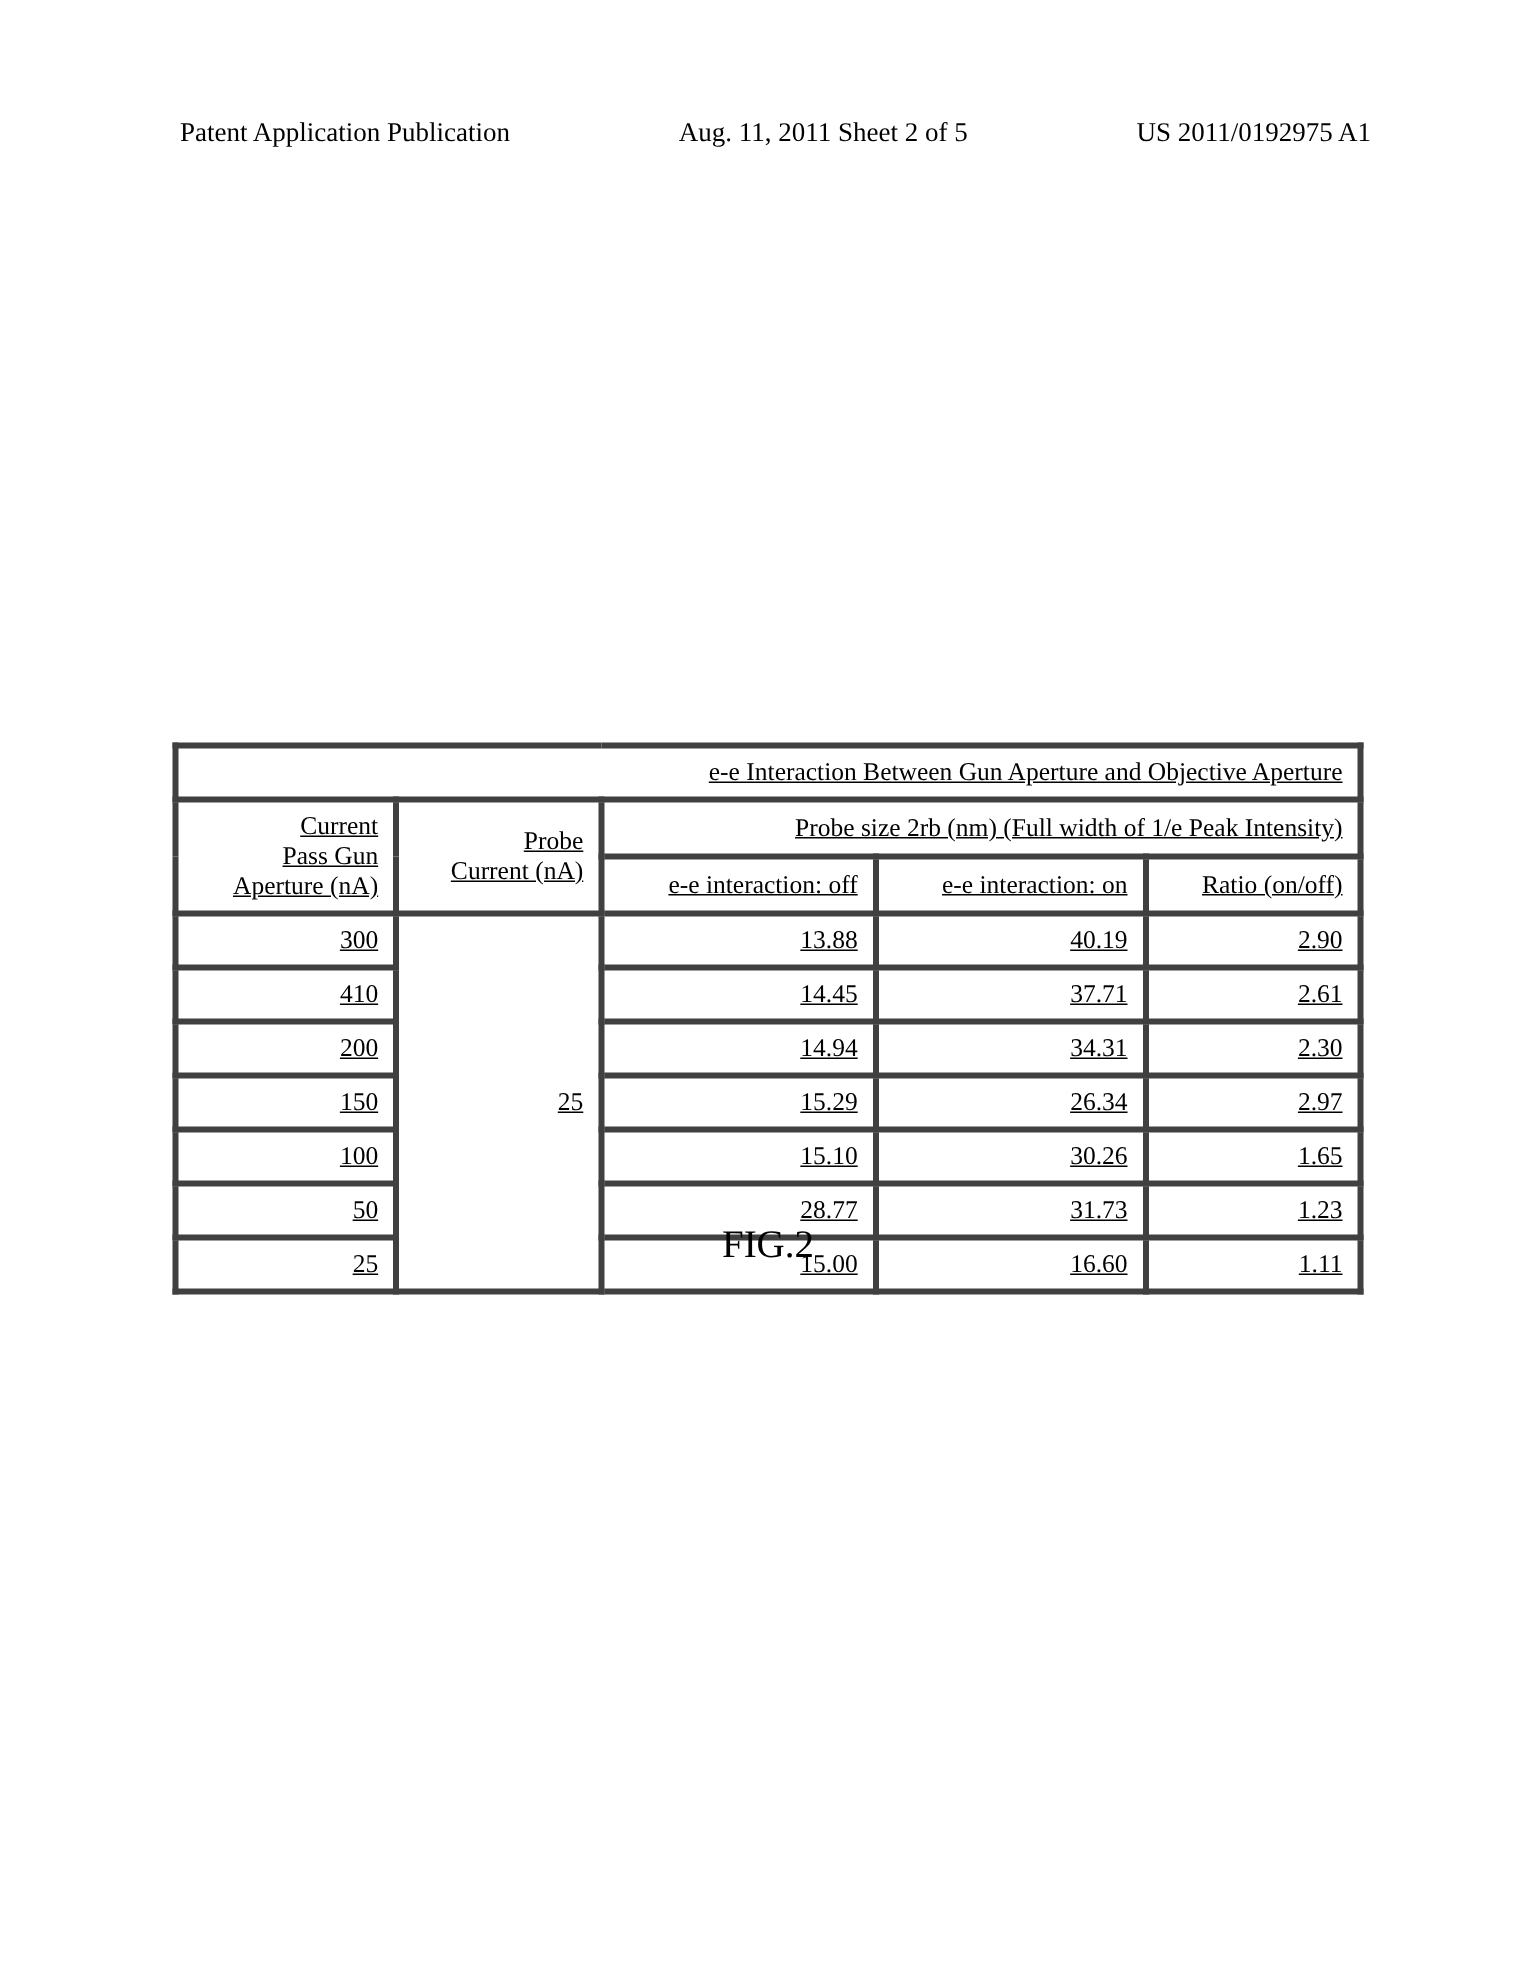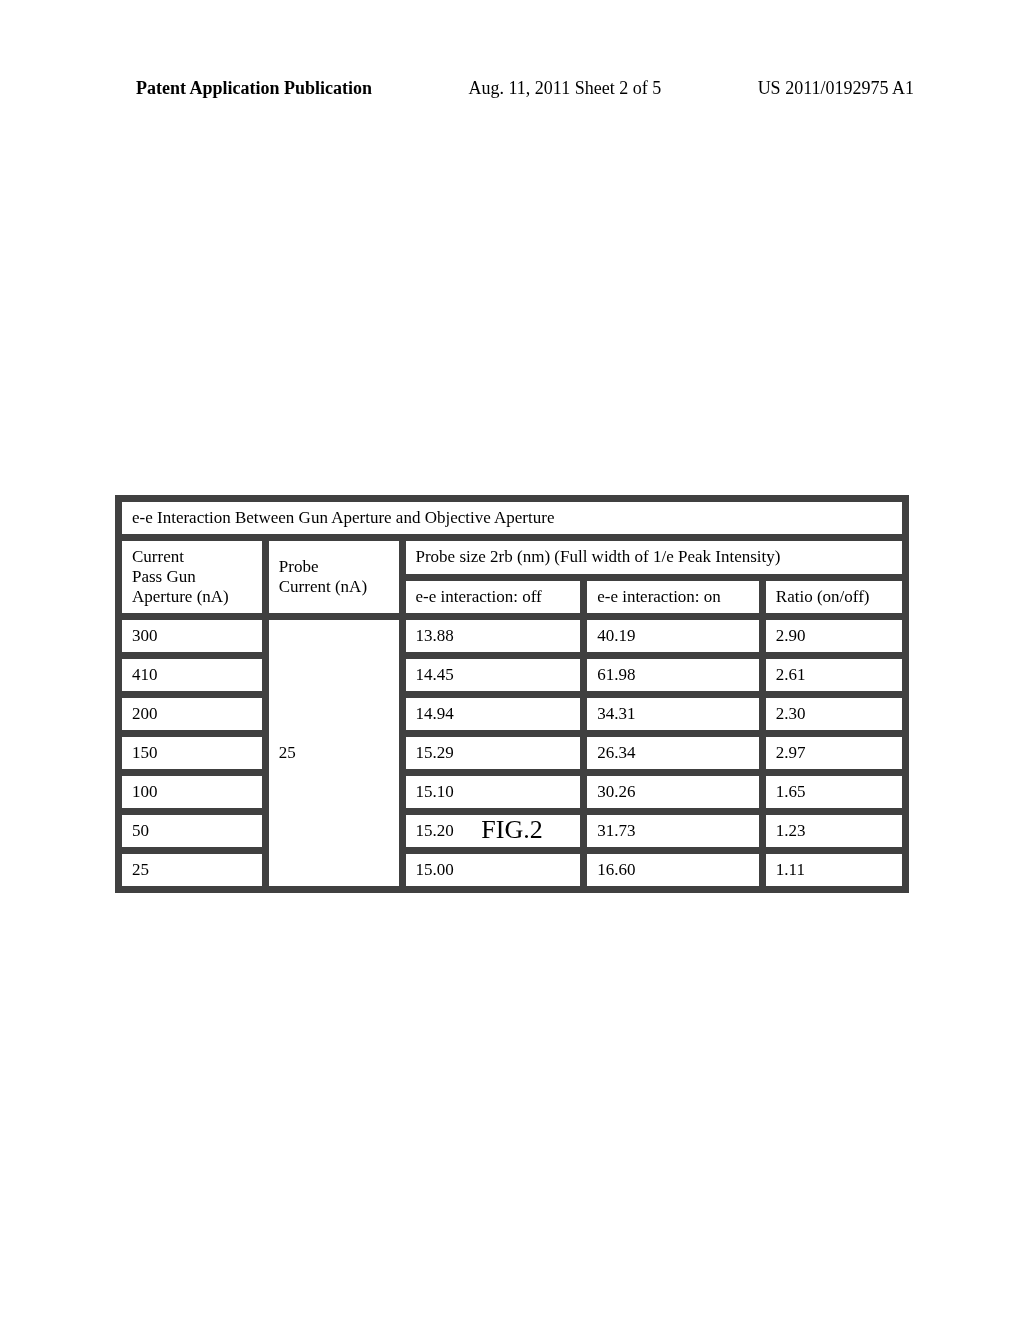--- a/index.html
+++ b/index.html
@@ -18,39 +18,40 @@
     .header {
       position: absolute;
       top: 78px;
       left: 0;
       right: 0;
       display: flex;
       justify-content: space-between;
       padding: 0 110px 0 120px;
       font-size: 18px;
     }
-    .header .left { font-weight: bold; margin-left: 16px; }
+    .header .left { font-weight: normal; }
     .header .center { }
     .header .right { }
     .table-wrap {
       position: absolute;
       top: 495px;
       left: 115px;
       right: 115px;
     }
     table {
       border-collapse: collapse;
       width: 100%;
       font-size: 17px;
     }
     th, td {
-      border: 7px solid #404040;
+      border: 4px solid #404040;
       padding: 6px 10px;
-      text-align: left;
+      text-align: right;
       font-weight: normal;
+      text-decoration: underline;
     }
     .title-row td {
       font-size: 17px;
     }
     .figure-label {
       position: absolute;
       top: 815px;
       left: 0;
       right: 0;
       text-align: center;
@@ -92,21 +93,21 @@
     <tr>
       <td>300</td>
       <td rowspan="7">25</td>
       <td>13.88</td>
       <td>40.19</td>
       <td>2.90</td>
     </tr>
     <tr>
       <td>410</td>
       <td>14.45</td>
-      <td>61.98</td>
+      <td>37.71</td>
       <td>2.61</td>
     </tr>
     <tr>
       <td>200</td>
       <td>14.94</td>
       <td>34.31</td>
       <td>2.30</td>
     </tr>
     <tr>
       <td>150</td>
@@ -115,21 +116,21 @@
       <td>2.97</td>
     </tr>
     <tr>
       <td>100</td>
       <td>15.10</td>
       <td>30.26</td>
       <td>1.65</td>
     </tr>
     <tr>
       <td>50</td>
-      <td>15.20</td>
+      <td>28.77</td>
       <td>31.73</td>
       <td>1.23</td>
     </tr>
     <tr>
       <td>25</td>
       <td>15.00</td>
       <td>16.60</td>
       <td>1.11</td>
     </tr>
   </tbody>

